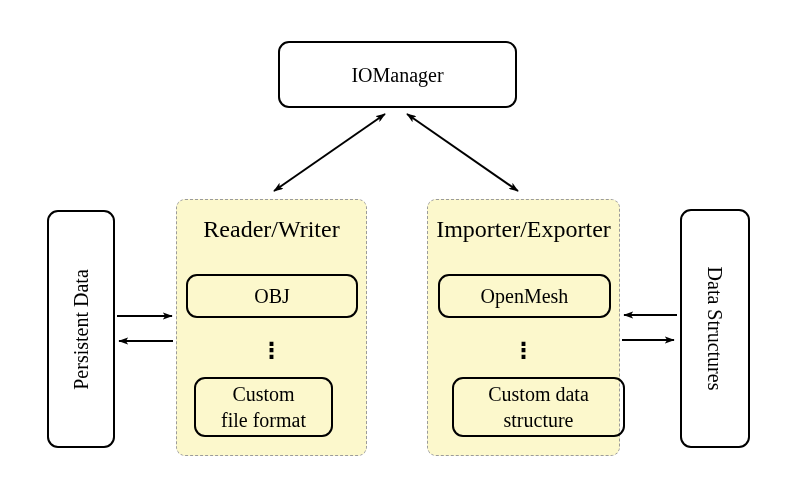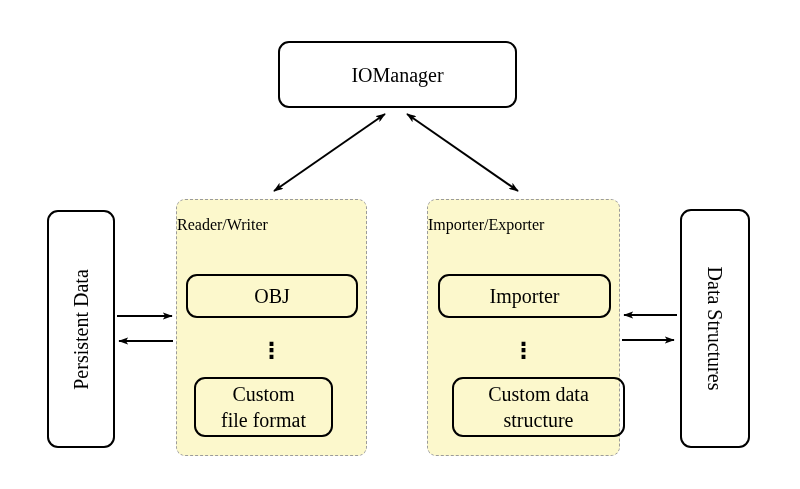--- a/index.html
+++ b/index.html
@@ -45,22 +45,22 @@
     background: #fcf8cc;
     border: 1.5px dashed #9b9b9b;
     border-radius: 9px;
   }
   .panel-left  { left: 176px; top: 199px; width: 191px; height: 257px; }
   .panel-right { left: 427px; top: 199px; width: 193px; height: 257px; padding-left: 16px; }
   .panel-title {
     position: absolute;
     left: 0; right: 0;
     top: 16px;
-    text-align: left;
-    font-size: 16px;
+    text-align: center;
+    font-size: 24px;
     white-space: nowrap;
   }
   .inner-box {
     position: absolute;
     box-sizing: border-box;
     border: 2.5px solid #000000;
     border-radius: 11px;
     background: transparent;
     display: flex;
     align-items: center;
@@ -124,21 +124,21 @@
     <div class="dots">⋮</div>
     <div class="inner-box inner-bottom">
       <span class="node-label">Custom
 file format</span>
     </div>
   </div>
 
   <div class="panel panel-right">
     <div class="panel-title">Importer/Exporter</div>
     <div class="inner-box inner-top">
-      <span class="node-label">Importer</span>
+      <span class="node-label">OpenMesh</span>
     </div>
     <div class="dots">⋮</div>
     <div class="inner-box inner-bottom">
       <span class="node-label">Custom data
 structure</span>
     </div>
   </div>
 
 </div>
 

